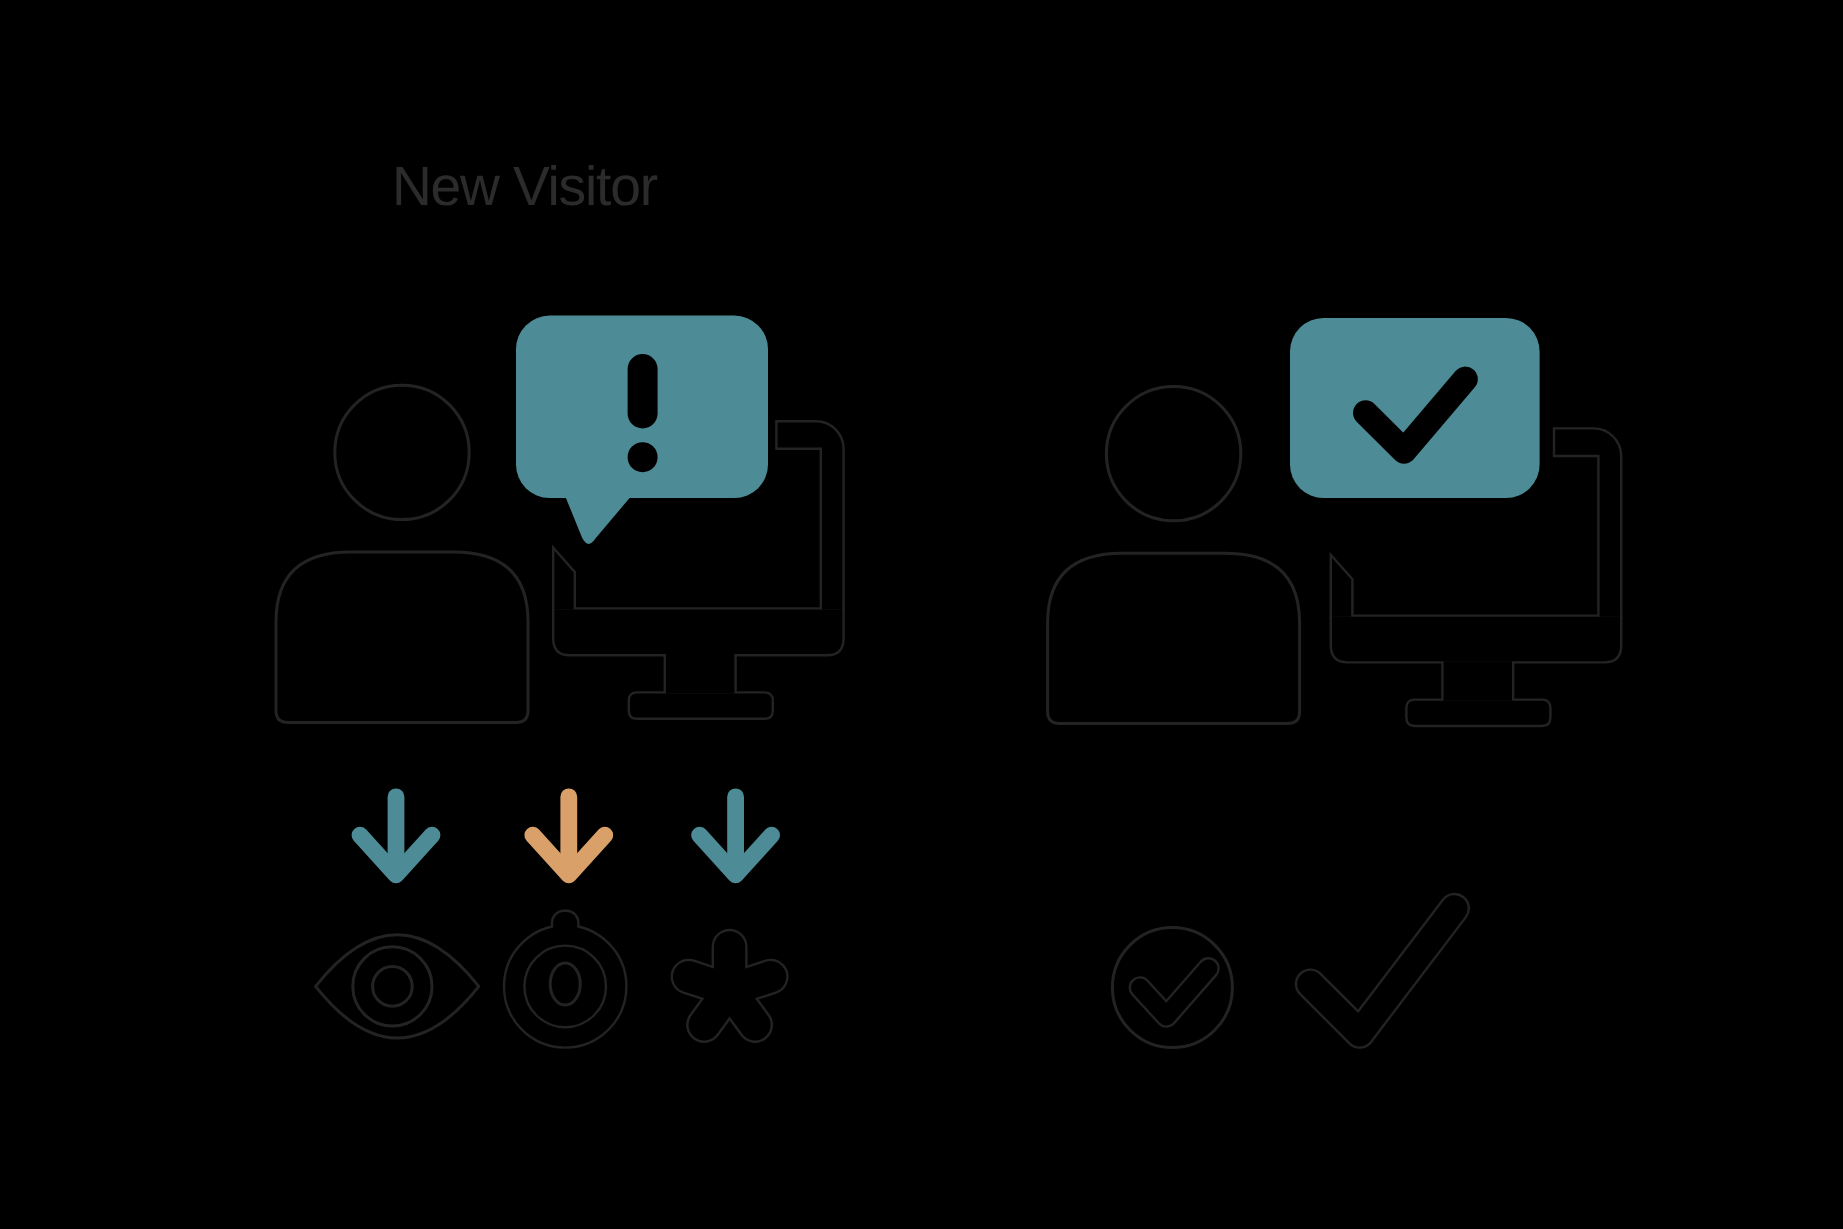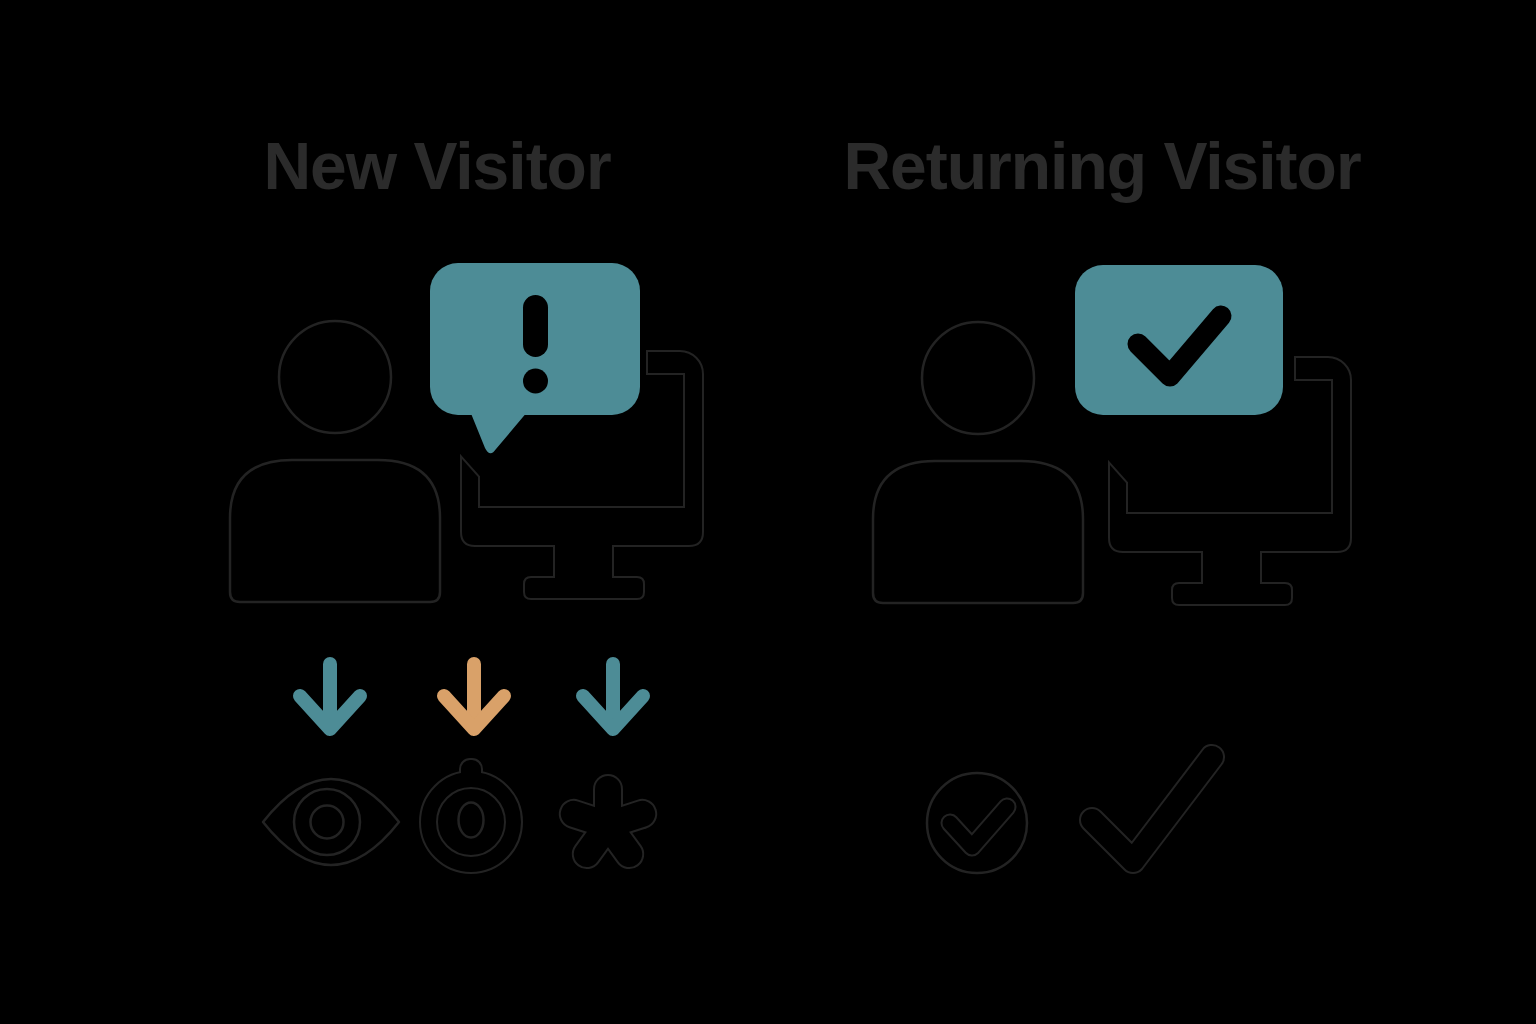--- a/index.html
+++ b/index.html
@@ -14,43 +14,42 @@
     position: relative;
     width: 1536px;
     height: 1024px;
     background: #000000;
     font-family: "Liberation Sans", sans-serif;
   }
   .col-title {
     position: absolute;
     top: 128px;
     transform: translateX(-50%);
-    font-size: 66px;
-    font-weight: 700;
+    font-size: 46px;
+    font-weight: 400;
     letter-spacing: -1px;
     color: #2b2b2b;
     white-space: nowrap;
     user-select: none;
   }
   .col-title.left  { left: 437px; }
   .col-title.right { left: 1102px; }
   svg.scene {
     position: absolute;
     left: 0;
     top: 0;
   }
 </style>
 </head>
 <body>
 
 <div class="canvas">
 
   <div class="col-title left">New Visitor</div>
 
-  <div class="col-title right">Returning Visitor</div>
 
   <svg class="scene" width="1536" height="1024" viewBox="0 0 1536 1024" xmlns="http://www.w3.org/2000/svg">
 
     <defs>
       <g id="person-pieces">
         <circle cx="105" cy="-83" r="56"></circle>
         <path d="M10 142 Q0 142 0 132 L0 58 Q0 0 62 0 L148 0 Q210 0 210 58 L210 132 Q210 142 200 142 Z"></path>
       </g>
 
       <g id="monitor-pieces">

